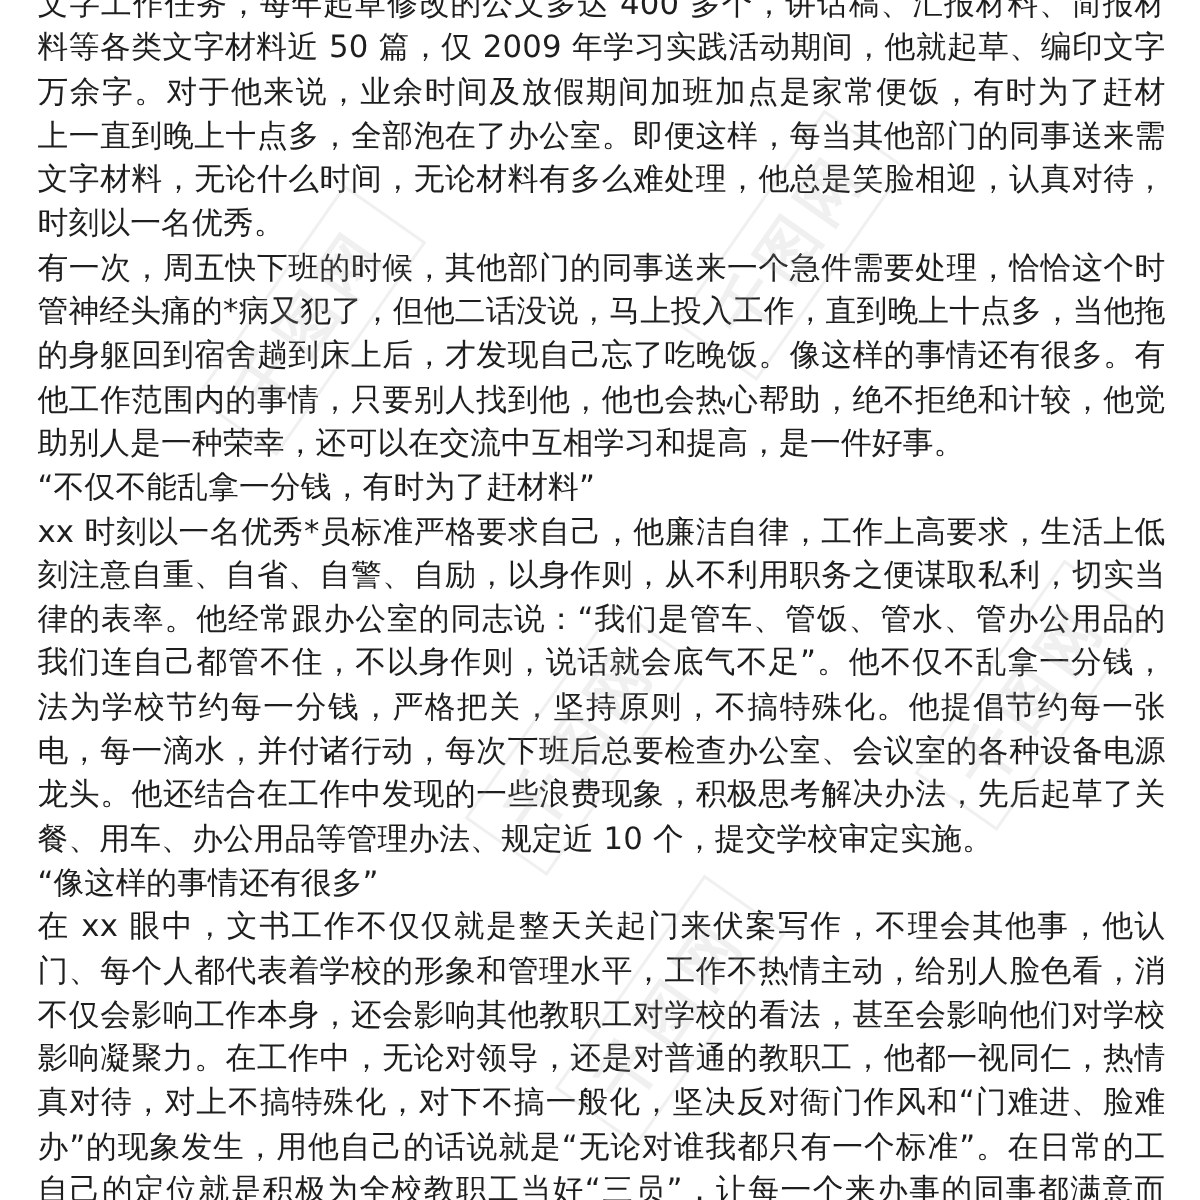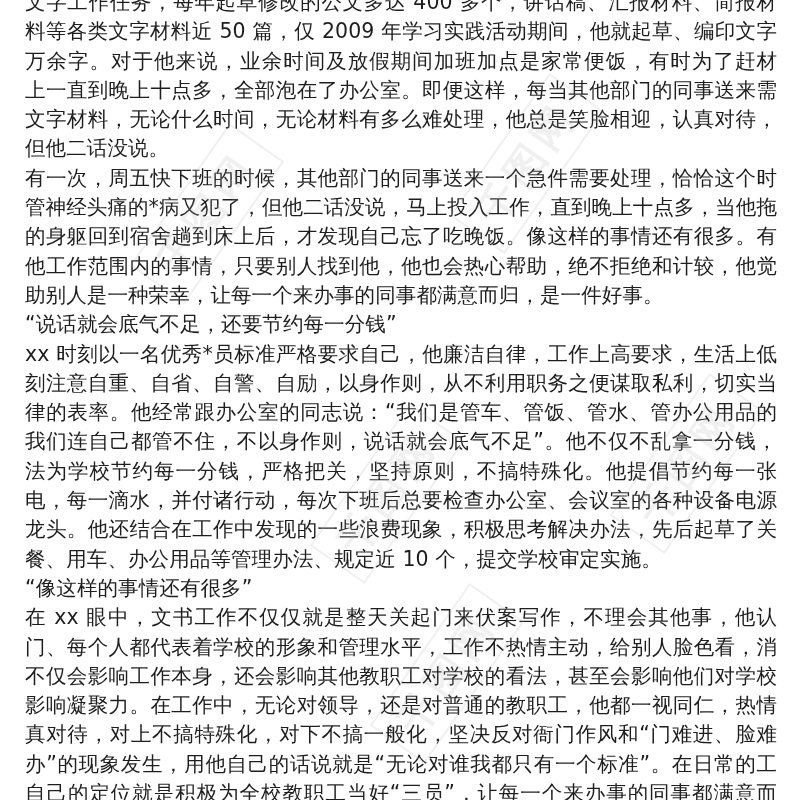--- a/index.html
+++ b/index.html
@@ -62,27 +62,27 @@
 </head>
 <body>
 
 <div class="page">
   <div class="lines">
     <span class="line justify">文字工作任务，每年起草修改的公文多达 400 多个，讲话稿、汇报材料、简报材料、会议材</span>
     <span class="line justify">料等各类文字材料近 50 篇，仅 2009 年学习实践活动期间，他就起草、编印文字材料计 10</span>
     <span class="line justify">万余字。对于他来说，业余时间及放假期间加班加点是家常便饭，有时为了赶材料，他从早</span>
     <span class="line justify">上一直到晚上十点多，全部泡在了办公室。即便这样，每当其他部门的同事送来需要处理的</span>
     <span class="line justify">文字材料，无论什么时间，无论材料有多么难处理，他总是笑脸相迎，认真对待，及时处理，</span>
-    <span class="line">但他二话没说。</span>
+    <span class="line">时刻以一名优秀。</span>
     <span class="line justify">有一次，周五快下班的时候，其他部门的同事送来一个急件需要处理，恰恰这个时候他的血</span>
     <span class="line justify">管神经头痛的*病又犯了，但他二话没说，马上投入工作，直到晚上十点多，当他拖着疲惫</span>
     <span class="line justify">的身躯回到宿舍趟到床上后，才发现自己忘了吃晚饭。像这样的事情还有很多。有时不属于</span>
     <span class="line justify">他工作范围内的事情，只要别人找到他，他也会热心帮助，绝不拒绝和计较，他觉得能够帮</span>
-    <span class="line">助别人是一种荣幸，让每一个来办事的同事都满意而归，是一件好事。</span>
-    <span class="line">“说话就会底气不足，还要节约每一分钱”</span>
+    <span class="line">助别人是一种荣幸，还可以在交流中互相学习和提高，是一件好事。</span>
+    <span class="line">“不仅不能乱拿一分钱，有时为了赶材料”</span>
     <span class="line justify">xx 时刻以一名优秀*员标准严格要求自己，他廉洁自律，工作上高要求，生活上低标准，时</span>
     <span class="line justify">刻注意自重、自省、自警、自励，以身作则，从不利用职务之便谋取私利，切实当好廉洁自</span>
     <span class="line justify">律的表率。他经常跟办公室的同志说：“我们是管车、管饭、管水、管办公用品的部门，如果</span>
     <span class="line justify">我们连自己都管不住，不以身作则，说话就会底气不足”。他不仅不乱拿一分钱，还想方设</span>
     <span class="line justify">法为学校节约每一分钱，严格把关，坚持原则，不搞特殊化。他提倡节约每一张纸、每一度</span>
     <span class="line justify">电，每一滴水，并付诸行动，每次下班后总要检查办公室、会议室的各种设备电源和厕所水</span>
     <span class="line justify">龙头。他还结合在工作中发现的一些浪费现象，积极思考解决办法，先后起草了关于加强用</span>
     <span class="line">餐、用车、办公用品等管理办法、规定近 10 个，提交学校审定实施。</span>
     <span class="line">“像这样的事情还有很多”</span>
     <span class="line justify">在 xx 眼中，文书工作不仅仅就是整天关起门来伏案写作，不理会其他事，他认为，每个部</span>

